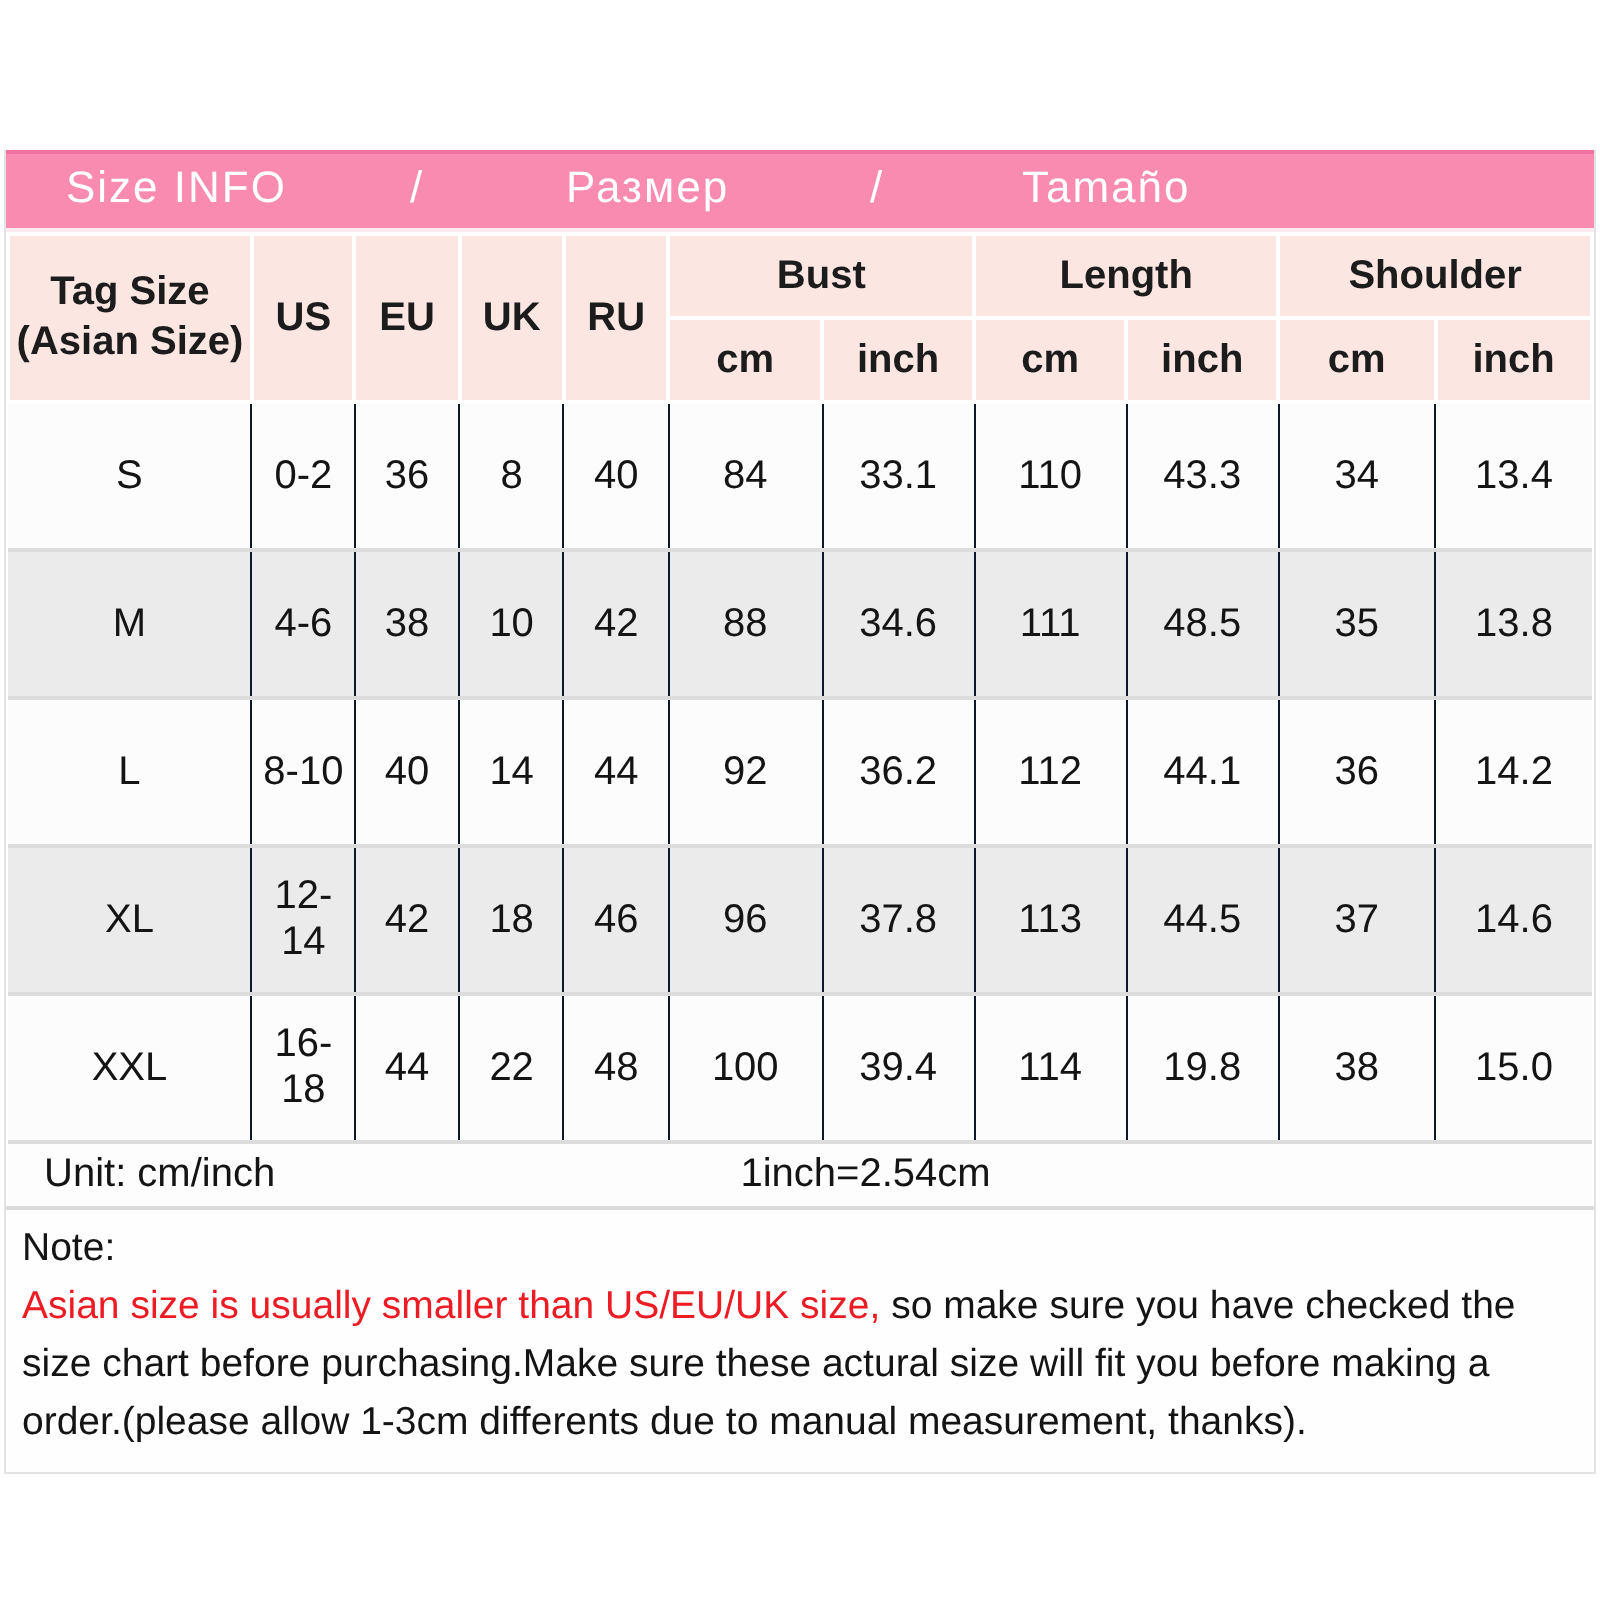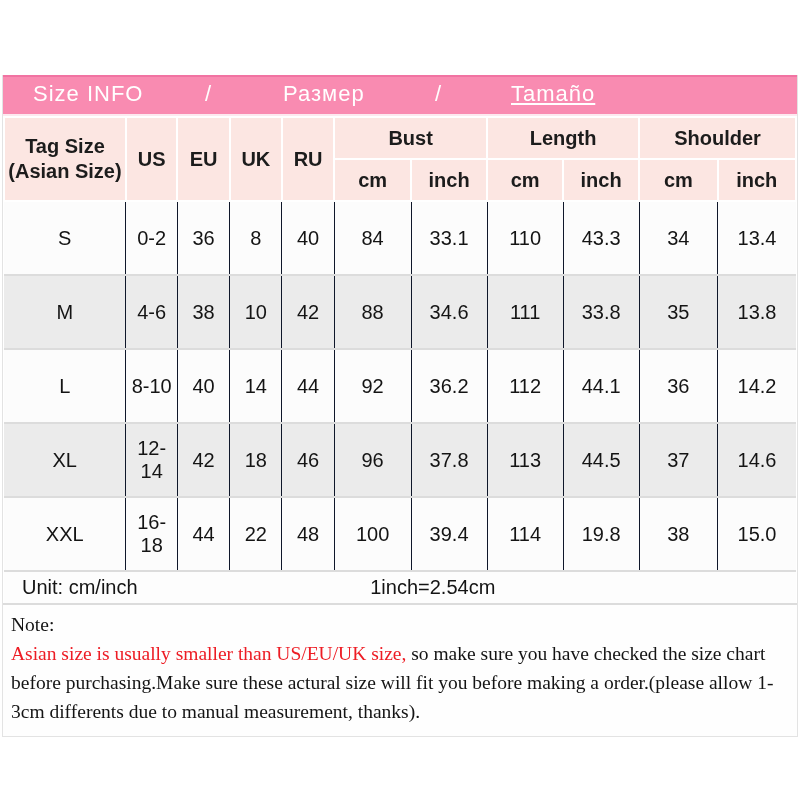--- a/index.html
+++ b/index.html
@@ -41,21 +41,21 @@
     top: 4px;
     color: #ffffff;
     font-size: 22px;
     letter-spacing: 1px;
     white-space: nowrap;
   }
   .b-seg0 { left: 30px; }
   .b-seg1 { left: 202px; }
   .b-seg2 { left: 280px; text-align: right; }
   .b-seg3 { left: 432px; }
-  .b-seg4 { left: 508px; text-decoration: underline; }
+  .b-seg4 { left: 508px; }
   
   table {
     width: 100%;
     border-collapse: collapse;
     table-layout: fixed;
   }
   thead th {
     background: #fce6e2;
     border: 2px solid #ffffff;
     font-size: 20px;
@@ -90,21 +90,20 @@
   td.unit-left  { padding-left: 18px; }
   td.unit-right { padding-left: 36px; }
   
   .note {
     border-top: 2px solid #dcdcdc;
     background: #fefefe;
     padding: 5px 8px 10px 8px;
     font-size: 19.5px;
     line-height: 29px;
     color: #141414;
-    font-family: Liberation Serif, serif;
   }
   .note-heading { font-weight: normal; }
   .note-body { margin: 0; }
   .note-red { color: #ed1c24; margin-top: 38px; }
 </style>
 </head>
 <body>
 
 <div class="page">
   <div class="chart-wrap">
@@ -170,21 +169,21 @@
         </tr>
         <tr class="data-row row-even">
           <td>M</td>
           <td>4-6</td>
           <td>38</td>
           <td>10</td>
           <td>42</td>
           <td>88</td>
           <td>34.6</td>
           <td>111</td>
-          <td>33.8</td>
+          <td>48.5</td>
           <td>35</td>
           <td>13.8</td>
         </tr>
         <tr class="data-row row-odd">
           <td>L</td>
           <td>8-10</td>
           <td>40</td>
           <td>14</td>
           <td>44</td>
           <td>92</td>

